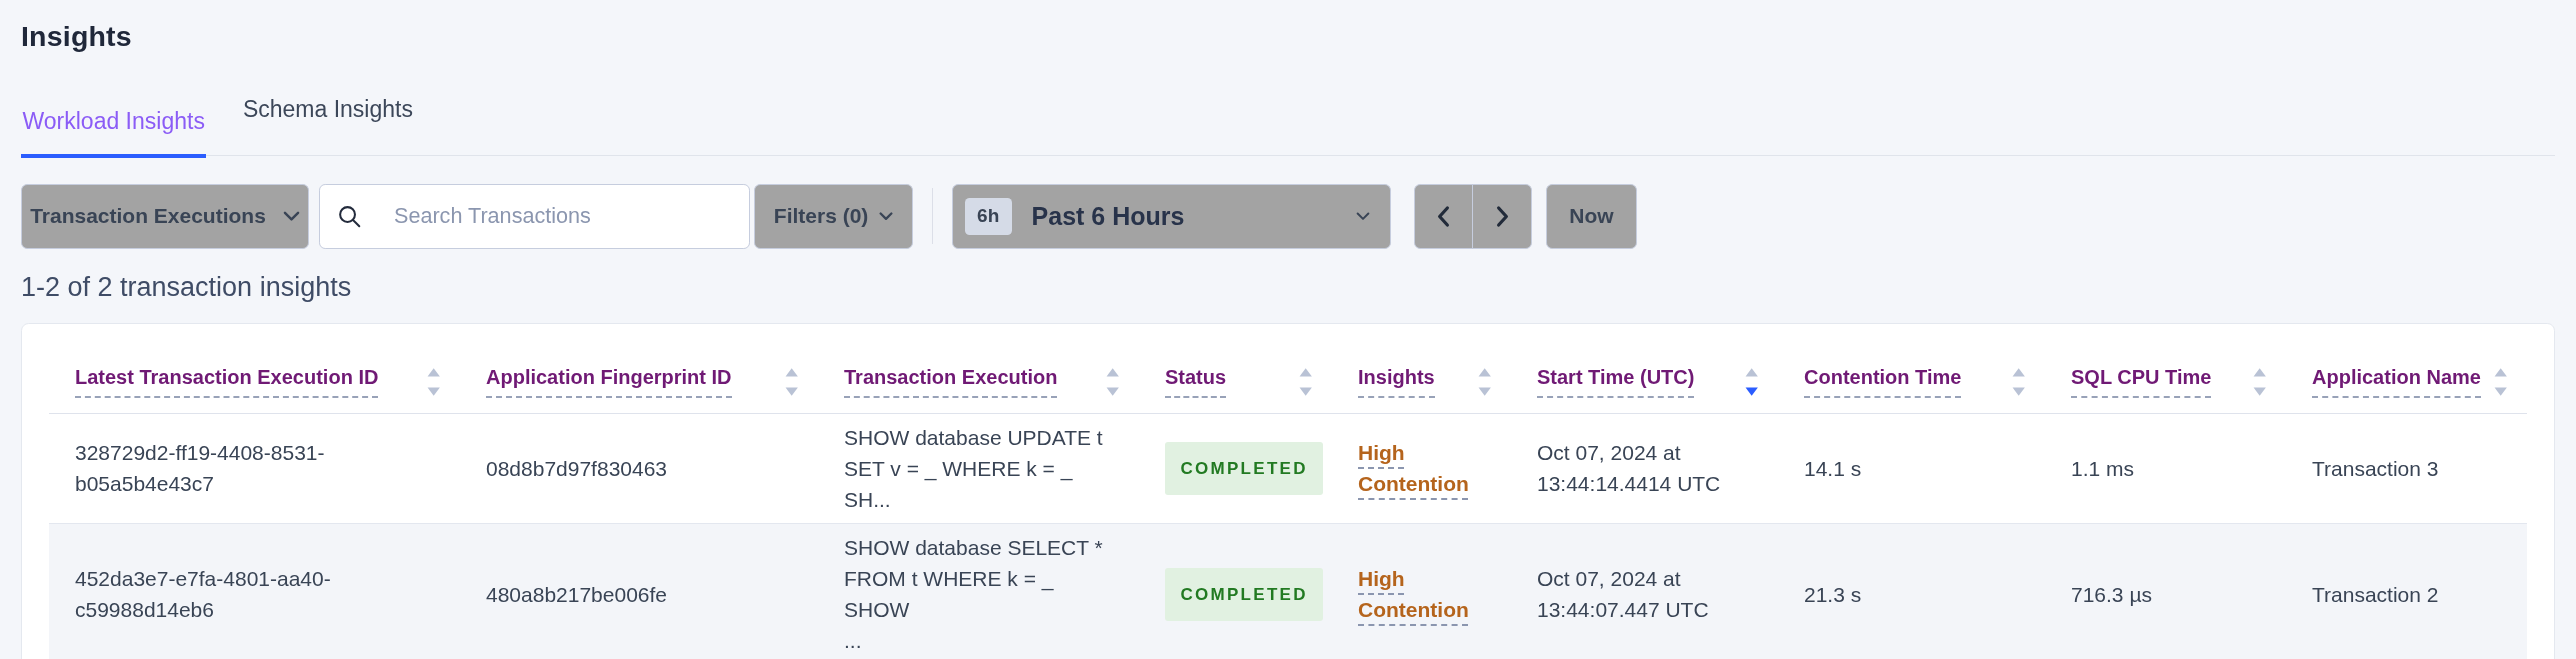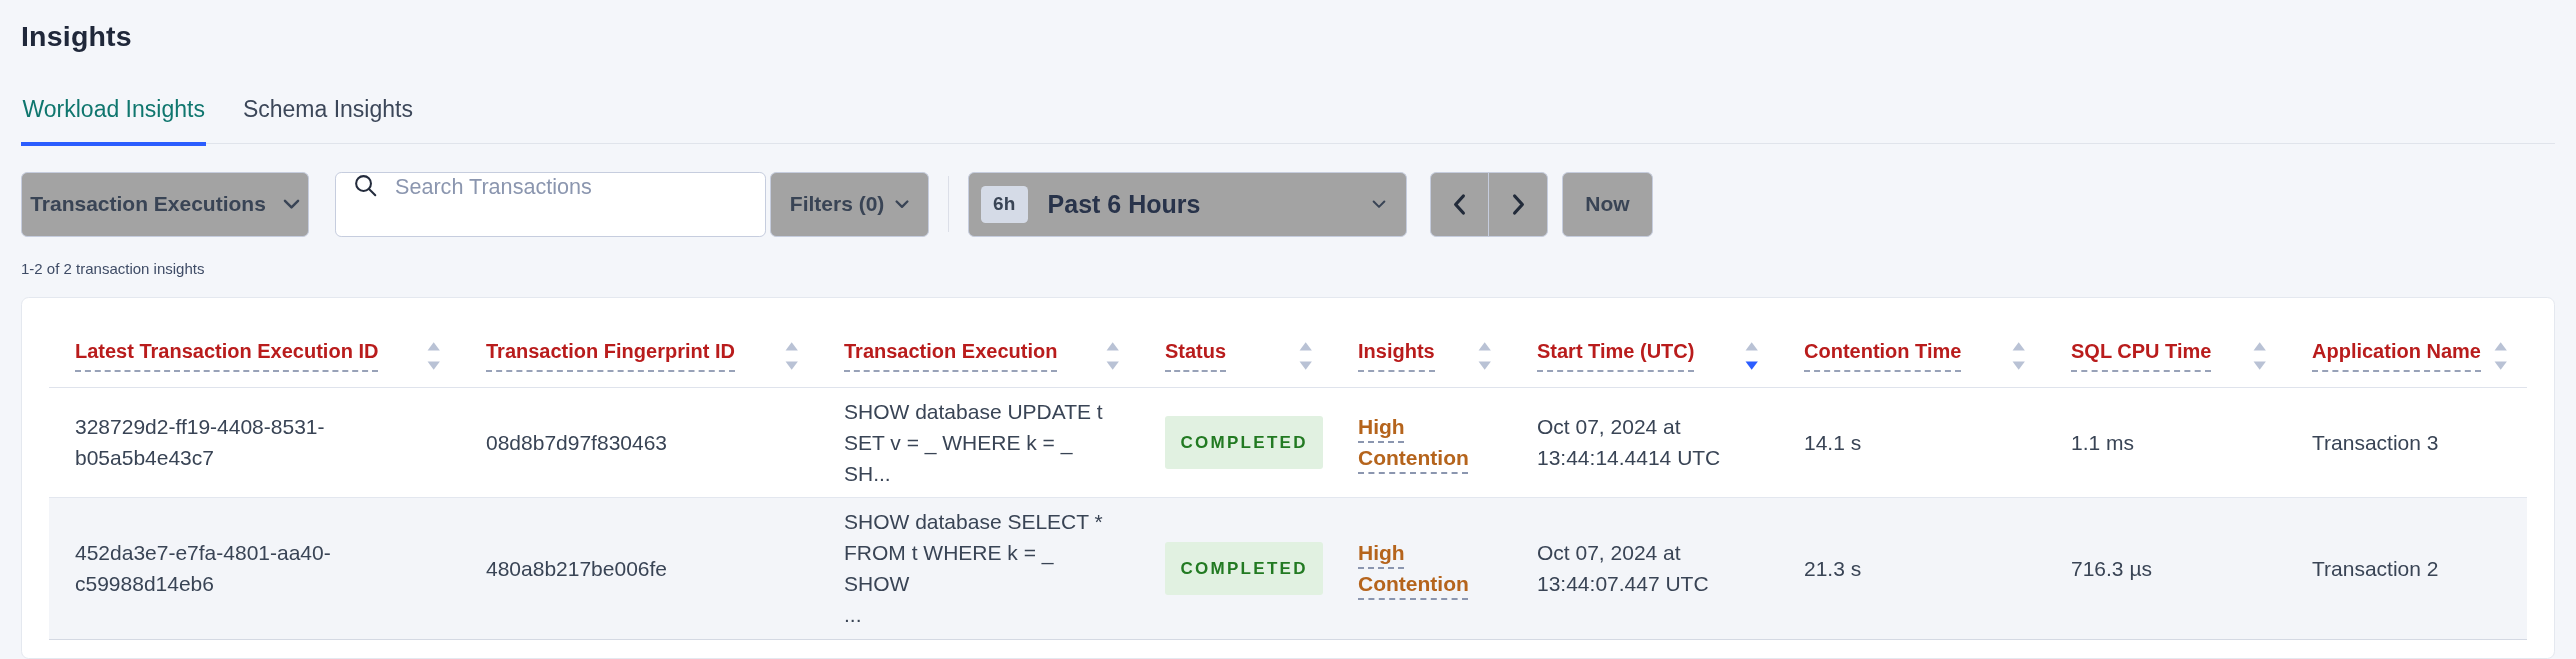--- a/index.html
+++ b/index.html
@@ -25,41 +25,42 @@
     margin-top: 43px;
     display: flex; gap: 35px;
     border-bottom: 1.5px solid #e0e4eb;
   }
   .tab {
     font-size: 23px; font-weight: 500; color: #3c4759;
     padding: 0 1.5px 18.5px 1.5px;
     cursor: pointer;
   }
   .tab.active {
-    color: #0f766e;
+    color: #8b5cf6;
     border-bottom: 4.6px solid #2b5dfe;
     margin-bottom: -3.1px;
+    margin-top: 12px;
   }
 
   
   .toolbar { margin-top: 28px; height: 65px; display: flex; align-items: stretch; }
   .btn {
     background: #a3a3a3;
     border: 1.5px solid #c6cdde;
     border-radius: 6.2px;
     font-family: "Liberation Sans", sans-serif;
     font-size: 21px; font-weight: 600; color: #394455;
     display: flex; align-items: center; justify-content: center;
     cursor: pointer;
   }
   .type-btn { width: 288px; gap: 17px; }
   .search-box {
-    margin-left: 26px; width: 431px;
+    margin-left: 10px; width: 431px;
     background: #fff; border: 1.5px solid #c6cdde; border-radius: 6.2px;
-    display: flex; align-items: flex-start; padding: 0 15.4px 0 17px; gap: 15px;
+    display: flex; align-items: center; padding: 0 15.4px 0 17px; gap: 30px;
   }
   .search-box input {
     border: none; outline: none; background: transparent;
     flex: 1; font-family: "Liberation Sans", sans-serif;
     font-size: 21.6px; color: #394455;
   }
   .search-box input::placeholder { color: #8b96af; opacity: 1; }
   .filters-btn { margin-left: 4px; width: 159px; gap: 10.8px; }
   .v-divider { width: 1.5px; background: #dcdfe8; margin: 4.6px 18.5px; }
   .time-btn { width: 439px; justify-content: flex-start; padding: 0 20px 0 12.3px; }
@@ -69,21 +70,21 @@
     font-size: 19px; font-weight: 700;
   }
   .time-label { margin-left: 20px; font-size: 25px; font-weight: 600; color: #28334a; }
   .time-btn .chev { margin-left: auto; }
   .pager { display: flex; margin-left: 23px; }
   .pager .btn { width: 60px; border-radius: 6.2px 0 0 6.2px; }
   .pager .btn + .btn { border-radius: 0 6.2px 6.2px 0; margin-left: -1.5px; }
   .now-btn { margin-left: 14px; width: 91px; }
 
   
-  .count { margin: 23px 0 16px 0; font-size: 15px; font-weight: 500; color: #3f4c66; }
+  .count { margin: 23px 0 16px 0; font-size: 27px; font-weight: 500; color: #3f4c66; }
 
   
   .card {
     margin-top: 20px;
     background: #fff;
     border: 0.8px solid #e4e8ef;
     border-radius: 7.7px;
     height: 362px;
     overflow: hidden;
   }
@@ -93,21 +94,21 @@
     grid-template-columns: 411px 358px 321px 193px 179px 267px 267px 241px 1fr;
   }
   .thead { height: 90px; border-bottom: 0.8px solid #dfe3ec; }
   .th {
     display: flex; align-items: flex-end;
     padding: 0 18.5px 14px 26px;
     cursor: pointer;
   }
   .th-inner { flex: 1; display: flex; justify-content: space-between; align-items: center; }
   .h-label {
-    font-size: 20px; font-weight: 700; color: #b91c1c;
+    font-size: 20px; font-weight: 700; color: #701a75;
     border-bottom: 2.3px dashed #98a2b8;
     padding-bottom: 7px;
   }
   .sort { flex: 0 0 auto; margin-left: 10.8px; }
   .sort .tri { fill: #b9c2d5; }
   .sort.sorted-desc .down { fill: #2b5dff; }
 
   .row { align-items: center; border-bottom: 0.8px solid #e3e7ef; }
   .row-1 { height: 110px; }
   .row-2 { height: 142px; background: #f3f5f9; border-bottom: 1.5px solid #d4d9e3; }
@@ -209,21 +210,21 @@
           <div class="th-inner">
             <span class="h-label">Latest Transaction Execution ID</span>
             <svg class="sort" width="15.4" height="34" viewBox="0 0 20 44">
                 <path class="tri up" d="M10 4 L18 15 H2 Z"></path>
                 <path class="tri down" d="M2 29 H18 L10 40 Z"></path>
               </svg>
           </div>
         </div>
         <div class="th">
           <div class="th-inner">
-            <span class="h-label">Transaction Fingerprint ID</span>
+            <span class="h-label">Application Fingerprint ID</span>
             <svg class="sort" width="15.4" height="34" viewBox="0 0 20 44">
                 <path class="tri up" d="M10 4 L18 15 H2 Z"></path>
                 <path class="tri down" d="M2 29 H18 L10 40 Z"></path>
               </svg>
           </div>
         </div>
         <div class="th">
           <div class="th-inner">
             <span class="h-label">Transaction Execution</span>
             <svg class="sort" width="15.4" height="34" viewBox="0 0 20 44">

